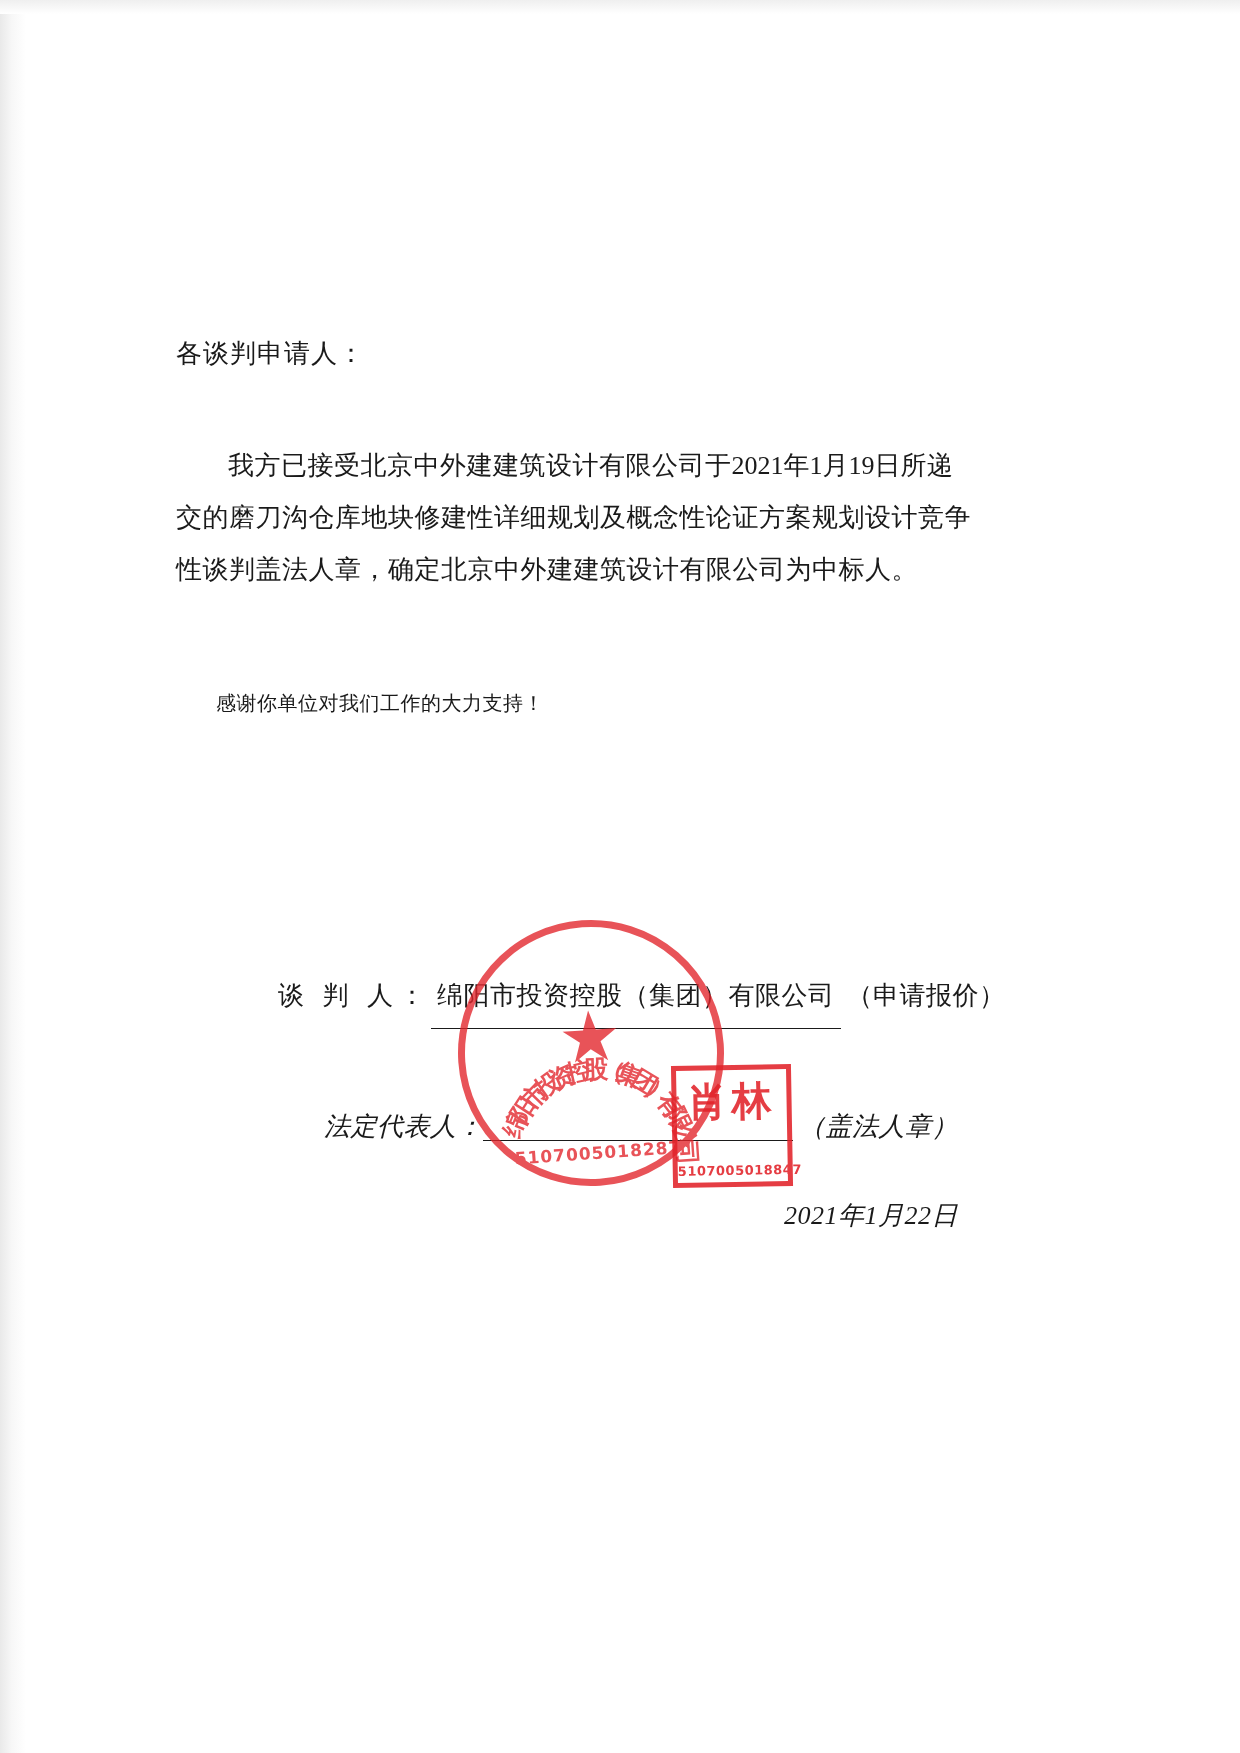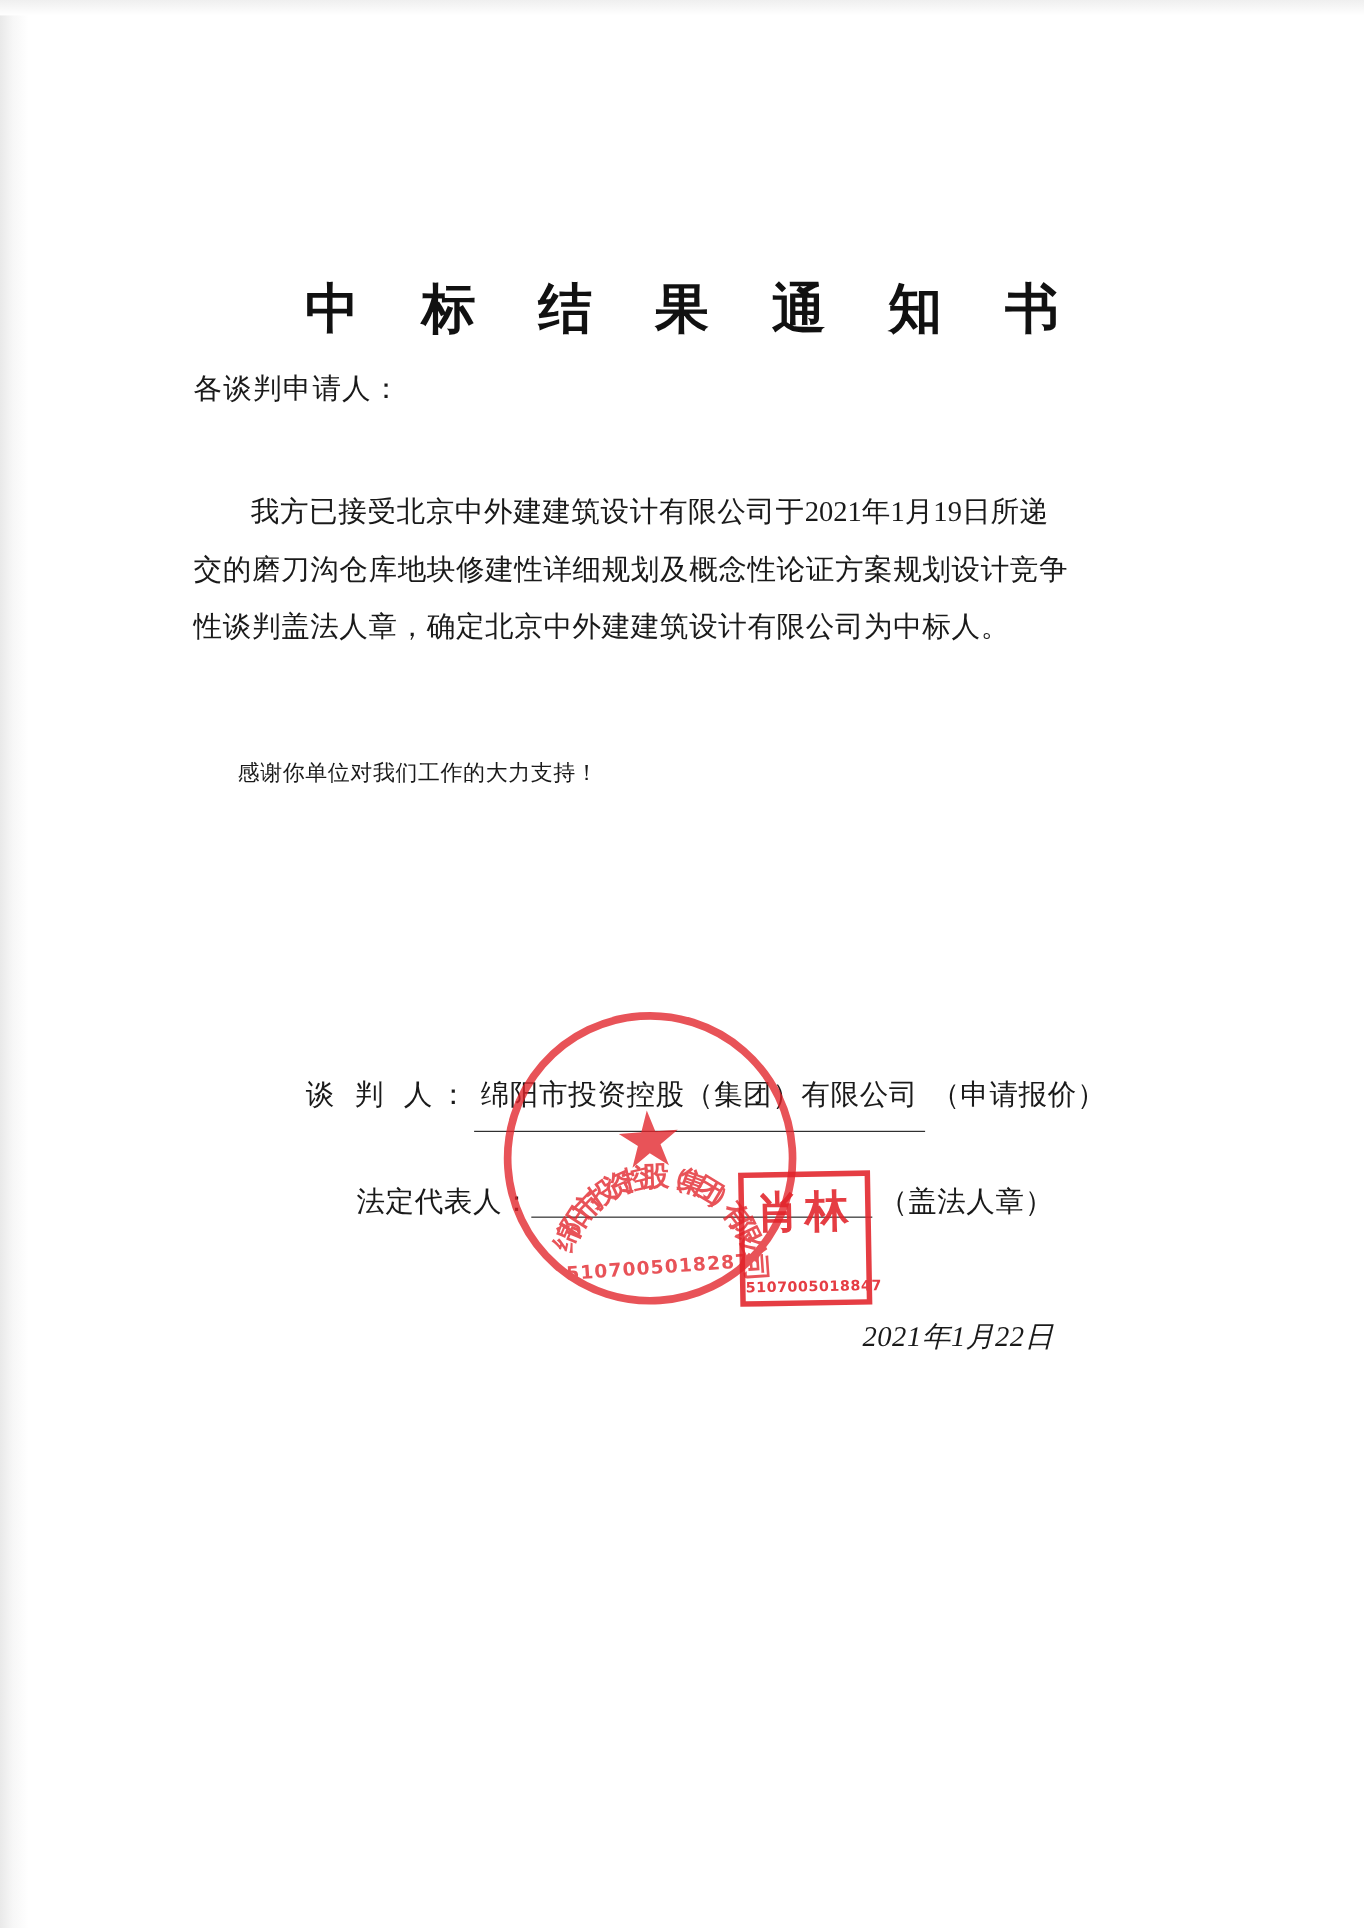--- a/index.html
+++ b/index.html
@@ -93,21 +93,21 @@
   }
 
   
   .sig-row {
     position: absolute;
     font-size: 26px;
     letter-spacing: 0.5px;
     white-space: nowrap;
   }
   .sig-negotiator { left: 278px; top: 978px; }
-  .sig-legal      { left: 324px; top: 1075px; }
+  .sig-legal      { left: 324px; top: 1109px; font-style: italic; }
   .sig-date       { left: 784px; top: 1198px; font-style: italic; }
 
   .sig-label { letter-spacing: 6px; margin-top: 36px; }
   .sig-value {
     display: inline-block;
     border-bottom: 1.5px solid #1a1a1a;
     padding: 0 6px 15px 6px;
     min-width: 360px;
     text-align: center;
   }
@@ -210,21 +210,20 @@
   }
 </style>
 </head>
 <body>
 
 <div class="scan-edge-left"></div>
 <div class="scan-edge-top"></div>
 
 <div class="page">
 
-  <div class="doc-title">中 标 结 果 通 知 书</div>
 
   <div class="salutation">各谈判申请人：</div>
 
   <div class="body-block">
     <div class="para">
       <span>我方已接受</span><span class="u">北京中外建建筑设计有限公司</span><span>于</span><span class="nowrapnum">2021年1月19日</span><span>所递交</span><span>的</span><span class="u">磨刀沟仓库地块修建性详细规划及概念性论证方案规划设计竞争性谈判</span><span>盖法人章，确定</span><span class="u">北京中外建建筑设计有限公司</span><span>为中标人。</span>
     </div>
   </div>
 
   <div class="thanks">感谢你单位对我们工作的大力支持！</div>

